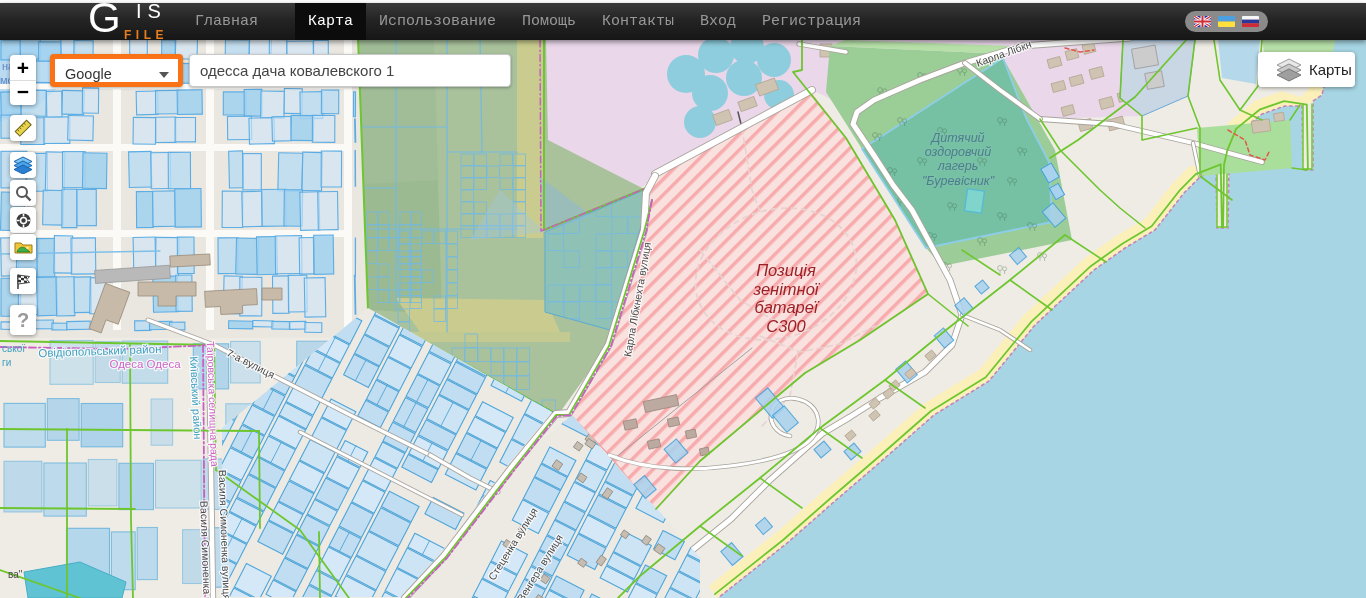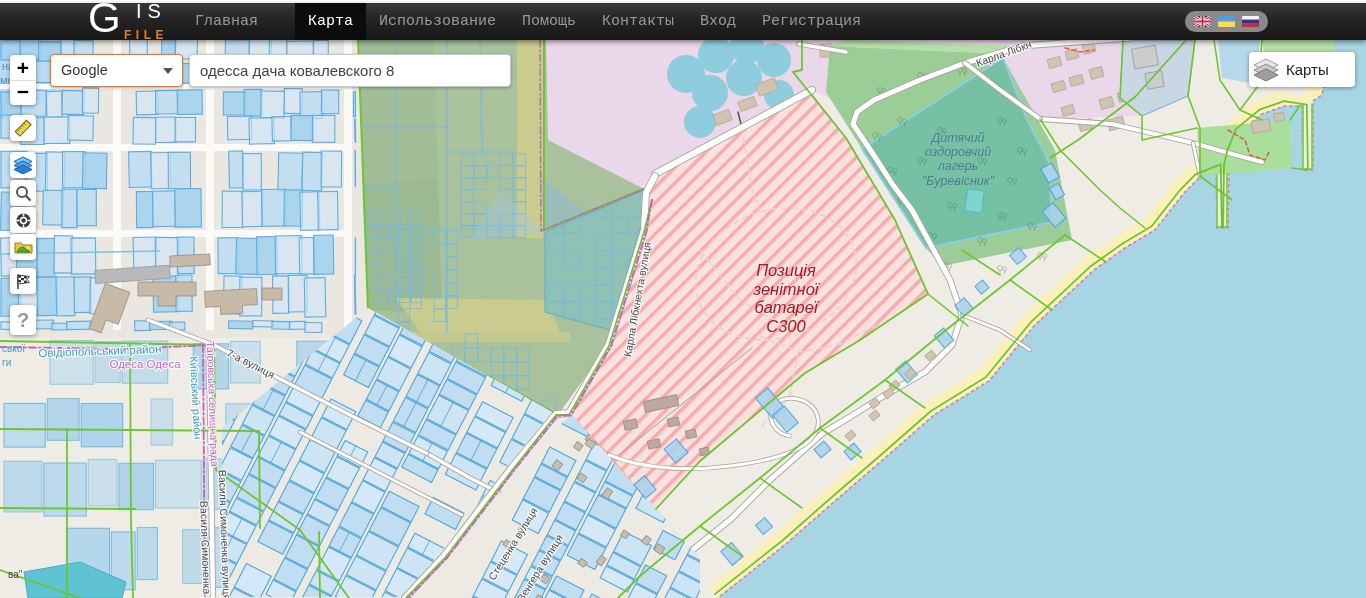--- a/index.html
+++ b/index.html
@@ -12,24 +12,24 @@
 #menu a { color:#989898; font-size:15px; padding:0 13px; line-height:37px; display:block; }
 #menu a.act { background:#0c0c0c; color:#fff;margin-left:24px; }
 #flags { position:absolute; right:98px; top:8px; background:#8a8a8a; border-radius:11px; height:21px; display:flex; align-items:center; padding:0 9px; gap:7px; }
 #flags svg { display:block; border-radius:1px; }
 #map { position:absolute; left:0; top:0; width:1366px; height:598px; }
 .ctl { position:absolute; background:#fff; border-radius:4px; box-shadow:0 1px 4px rgba(0,0,0,.4); z-index:20; }
 #zoomctl { left:10px; top:55px; width:26px; height:50px; text-align:center; }
 #zoomctl .b { height:25px; line-height:25px; font-size:21px; font-weight:bold; color:#000; }
 #zoomctl .sep { border-top:1px solid #ddd; }
 .tool { width:26px; height:26px; display:flex; align-items:center; justify-content:center; }
-#selbox { left:50px; top:54px; width:133px; height:33px; z-index:20; position:absolute; background:#fff; border:1px solid #f97316; border-radius:4px; box-shadow:0 1px 3px rgba(0,0,0,.3); font-size:14.5px; color:#333; line-height:31px; padding-left:10px; }
+#selbox { left:50px; top:54px; width:133px; height:33px; z-index:20; position:absolute; background:#fff; border:5px solid #f97316; border-radius:4px; box-shadow:0 1px 3px rgba(0,0,0,.3); font-size:14.5px; color:#333; line-height:31px; padding-left:10px; }
 #selbox .arr { position:absolute; right:9px; top:13px; width:0; height:0; border-left:5px solid transparent; border-right:5px solid transparent; border-top:6px solid #555; }
 #search { left:189px; top:54px; width:322px; height:33px; z-index:20; position:absolute; background:#fff; border:1px solid #c8c8c8; border-radius:4px; box-shadow:0 1px 3px rgba(0,0,0,.3); font-size:15px; color:#444; line-height:31px; padding-left:10px; }
-#karty { right:11px; top:52px; width:106px; height:35px; z-index:20; position:absolute; background:#fff; border-radius:4px; box-shadow:0 1px 4px rgba(0,0,0,.4); display:flex; align-items:center; padding-left:4px; gap:7px; font-size:15px; color:#222; }
+#karty { right:11px; top:52px; width:97px; height:35px; z-index:20; position:absolute; background:#fff; border-radius:4px; box-shadow:0 1px 4px rgba(0,0,0,.4); display:flex; align-items:center; padding-left:18px; gap:7px; font-size:15px; color:#222; }
 </style></head>
 <body>
 <div id="map"><svg width="1366" height="598" viewBox="0 0 1366 598">
 <defs>
 <pattern id="redhatch" width="11" height="11" patternTransform="rotate(-45)" patternUnits="userSpaceOnUse">
 <rect width="11" height="11" fill="#f8e1df"></rect>
 <rect width="11" height="3.5" fill="#f7abac"></rect>
 </pattern>
 </defs>
 <rect x="0" y="38" width="1366" height="560" fill="#efece5"></rect>
@@ -1128,18 +1128,18 @@
     <svg width="17" height="17" viewBox="0 0 17 17">
       <line x1="3" y1="1.5" x2="3" y2="16" stroke="#444" stroke-width="1.6"></line>
       <path d="M3,2 L14.5,3.5 L12,6.5 L14.5,9.5 L3,11 Z" fill="#fff" stroke="#444" stroke-width="1"></path>
       <path d="M3,2 L6,2.4 L6,4.7 L3,4.4 Z M9,3 L12,3.4 L12,5.7 L9,5.3 Z M6,4.7 L9,5 L9,7.4 L6,7 Z M3,6.7 L6,7 L6,9.4 L3,9 Z M9,7.4 L12,7.7 L12,10 L9,9.7 Z" fill="#333"></path>
     </svg>
   </div>
 <div class="ctl tool" style="left:10px; top:305px; height:30px;">
     <span style="font-size:20px; color:#9a9a9a; font-weight:bold;">?</span>
   </div>
 <div id="selbox">Google<span class="arr"></span></div>
-<div id="search">одесса дача ковалевского 8</div>
+<div id="search">одесса дача ковалевского 1</div>
 <div id="karty"><svg width="26" height="24" viewBox="0 0 26 24">
       <polygon points="13,1 25,7 13,13 1,7" fill="#e8e8e8" stroke="#9a9a9a" stroke-width="1"></polygon>
       <polygon points="13,6 25,12 13,18 1,12" fill="#c9c9c9" stroke="#8a8a8a" stroke-width="1"></polygon>
       <polygon points="13,11 25,17 13,23 1,17" fill="#9f9f9f" stroke="#777" stroke-width="1"></polygon>
     </svg>Карты</div>
 
 </body></html>

